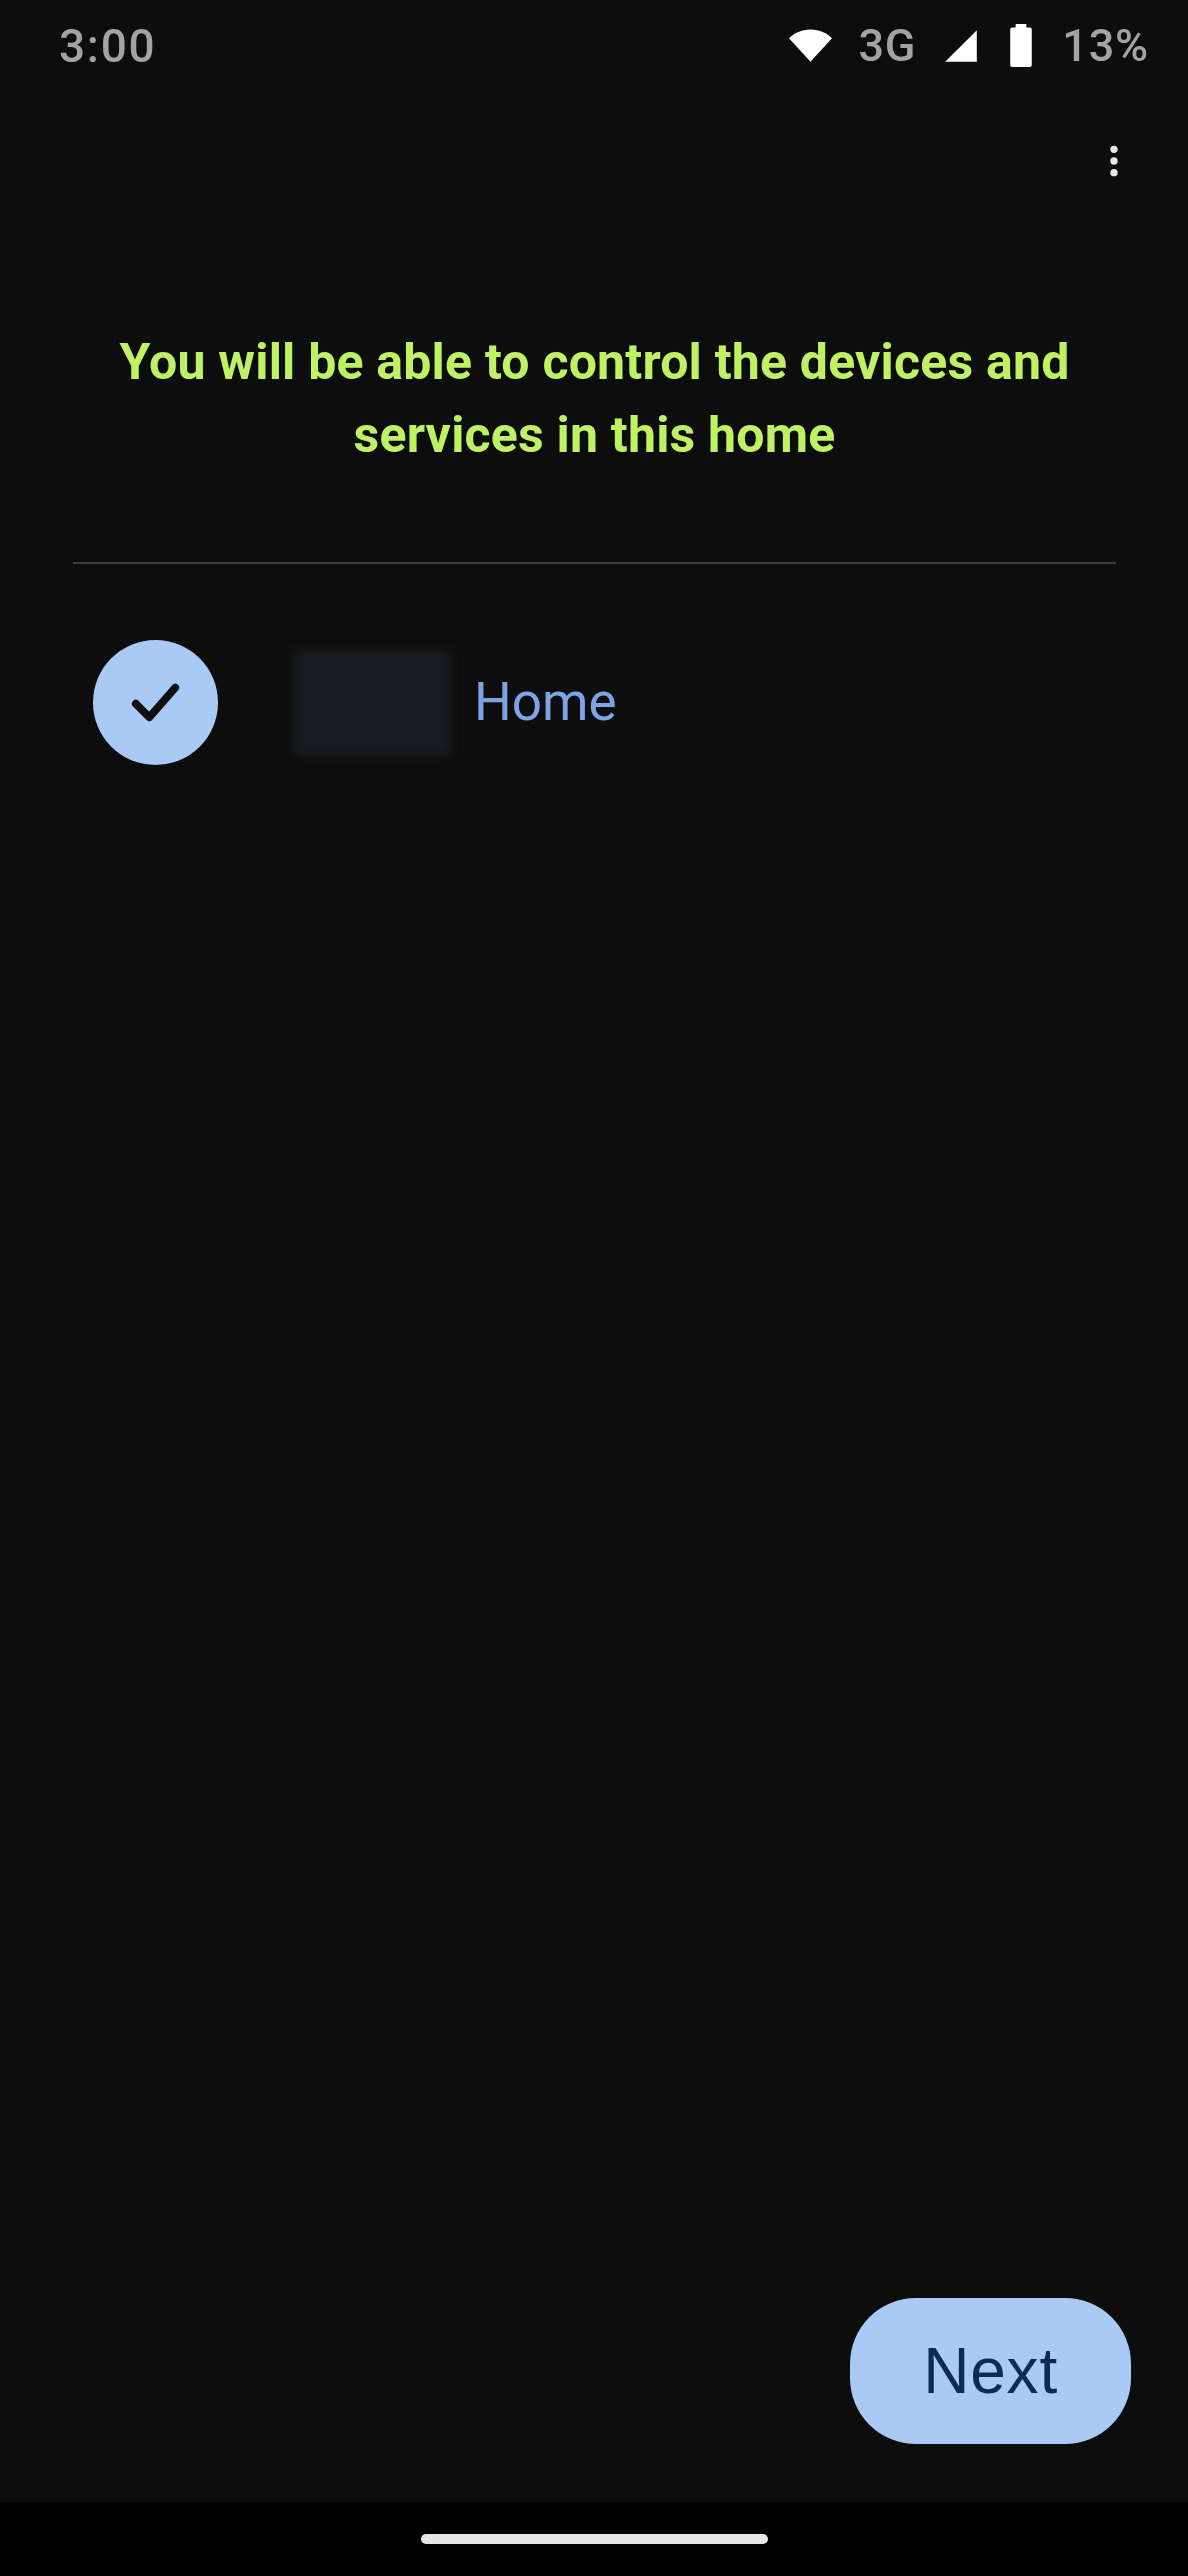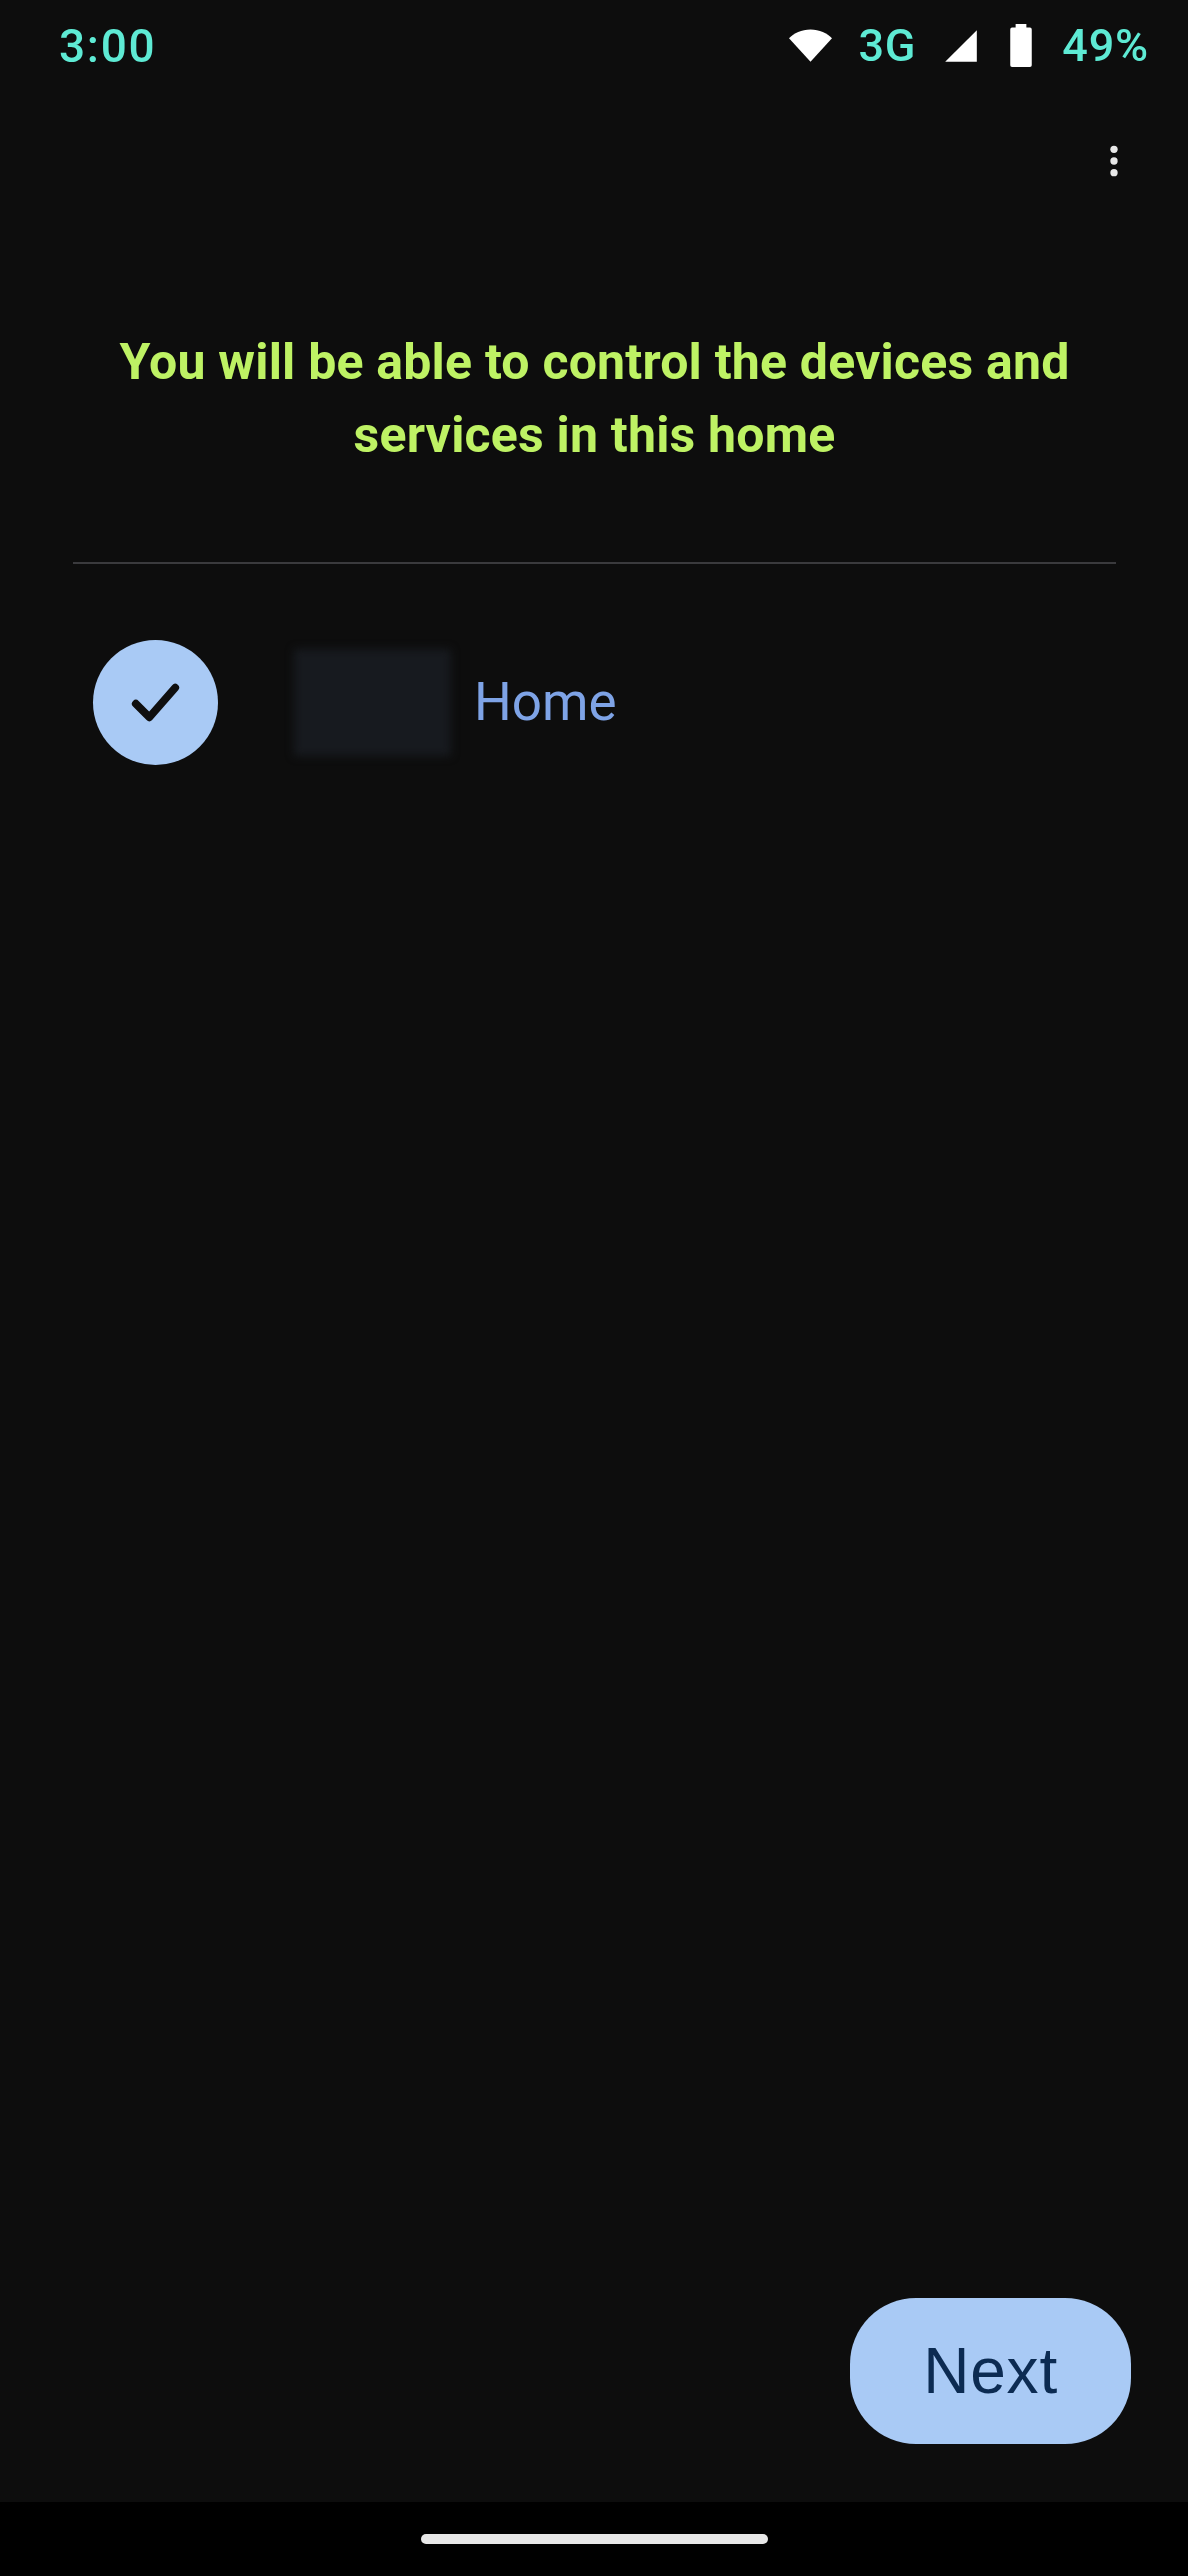--- a/index.html
+++ b/index.html
@@ -21,21 +21,21 @@
   }
   
   .status-bar {
     height: 91px;
     display: flex;
     align-items: center;
     justify-content: space-between;
     padding: 0 40px 0 59px;
     font-size: 46px;
     font-weight: 500;
-    color: #5eead4;
+    color: #a3a3a3;
   }
   .status-left { letter-spacing: 1.7px; }
   .status-right {
     display: flex;
     align-items: center;
     gap: 26px;
   }
   .status-right .txt { font-size: 45px; letter-spacing: 0.8px; }
   .icon { display: inline-flex; align-items: center; justify-content: center; }
 
@@ -182,21 +182,21 @@
       <span class="icon">
         <svg width="38" height="38" viewBox="0 0 24 24" fill="#ffffff">
             <path d="M2 22L22 2v20H2z"></path>
           </svg>
       </span>
       <span class="icon">
         <svg width="30" height="43" viewBox="0 0 12 24" fill="#ffffff">
             <path d="M3 0h6v2h2a1 1 0 0 1 1 1v20a1 1 0 0 1-1 1H1a1 1 0 0 1-1-1V3a1 1 0 0 1 1-1h2V0z"></path>
           </svg>
       </span>
-      <span class="txt">49%</span>
+      <span class="txt">13%</span>
     </div>
   </div>
 
   <div class="app-bar">
     <div class="kebab">
       <span class="icon">
         <svg viewBox="0 0 24 24" fill="#e8e8e8">
             <circle cx="12" cy="5" r="2.2"></circle>
             <circle cx="12" cy="12" r="2.2"></circle>
             <circle cx="12" cy="19" r="2.2"></circle>

